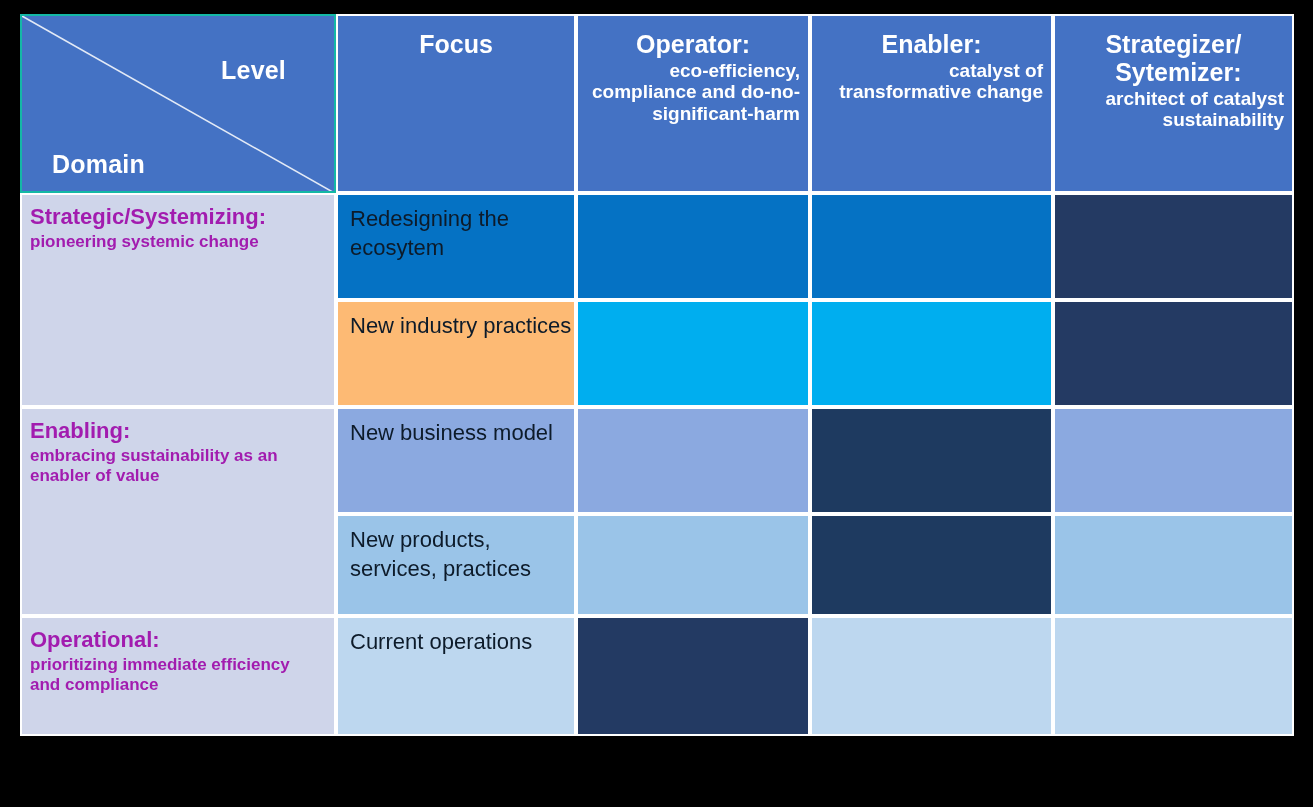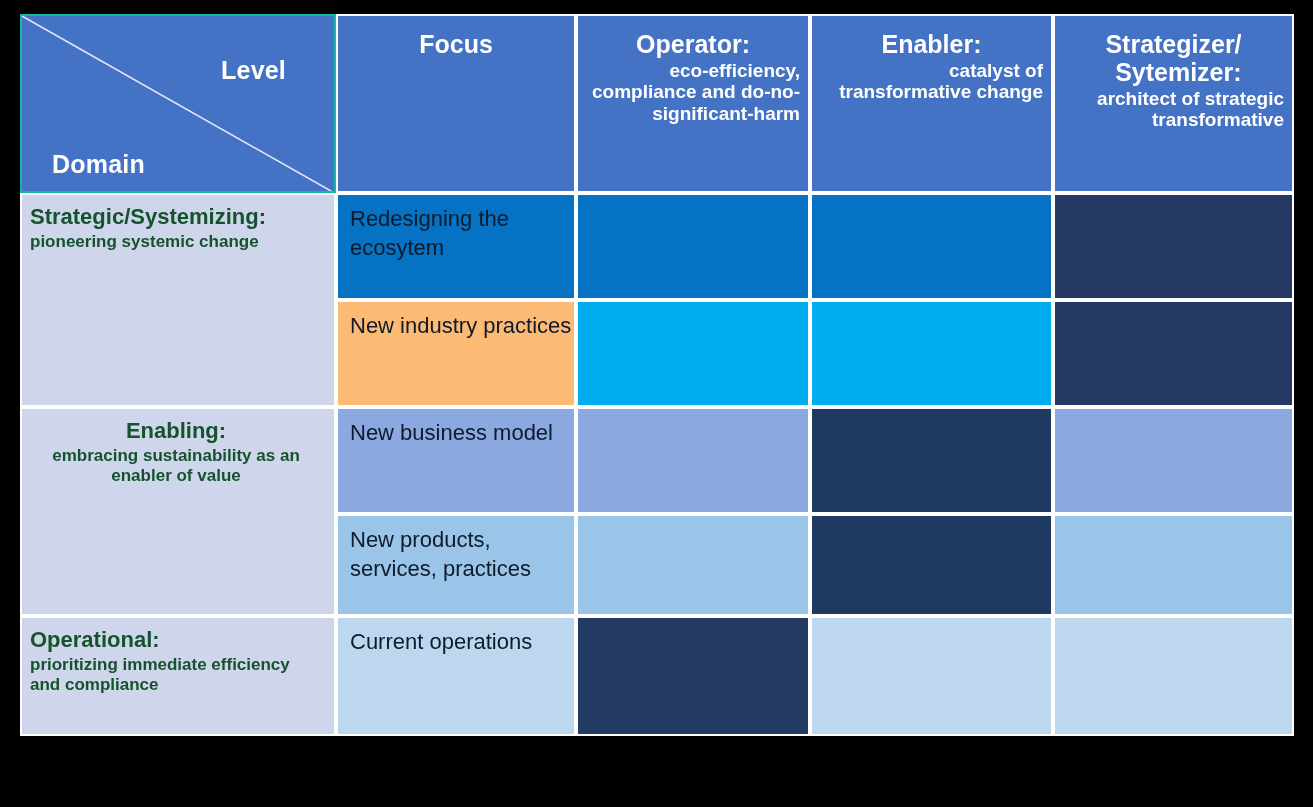--- a/index.html
+++ b/index.html
@@ -39,21 +39,21 @@
     display:flex;flex-direction:column;align-items:center;
     justify-content:flex-start;padding-top:14px;height:100%;
     text-align:right;line-height:1.12;
   }
   .hdr-title{font-size:25px;font-weight:bold;}
   .hdr-sub{font-size:19px;font-weight:bold;margin-top:2px;padding:0 8px;}
   .hdr-focus .hdr-title{font-size:25px;}
 
   
   .domaincell{
-    background:#CFD5EA;color:#14532d;
+    background:#CFD5EA;color:#a21caf;
     border:2px solid #ffffff;
     padding:10px 12px 0 8px;
   }
   .domain-title{font-size:22px;font-weight:bold;line-height:1.12;}
   .domain-sub{font-size:17px;font-weight:bold;line-height:1.22;margin-top:2px;}
 
   
   .focuscell{
     color:#0d1b2a;border:2px solid #ffffff;
     padding:10px 0 0 12px;
@@ -92,30 +92,30 @@
   <div class="cell hdr">
     <div class="hdr-inner">
       <span class="hdr-title">Enabler:</span>
       <span class="hdr-sub">catalyst of transformative change</span>
     </div>
   </div>
 
   <div class="cell hdr">
     <div class="hdr-inner">
       <span class="hdr-title">Strategizer/<br>Sytemizer:</span>
-      <span class="hdr-sub">architect of strategic transformative</span>
+      <span class="hdr-sub">architect of catalyst sustainability</span>
     </div>
   </div>
 
   <div class="cell domaincell" style="grid-column:1;grid-row:2 / span 2;">
     <div class="domain-title">Strategic/Systemizing:</div>
     <div class="domain-sub">pioneering systemic change</div>
   </div>
 
-  <div class="cell domaincell" style="grid-column:1;grid-row:4 / span 2;text-align:center;">
+  <div class="cell domaincell" style="grid-column:1;grid-row:4 / span 2;">
     <div class="domain-title">Enabling:</div>
     <div class="domain-sub">embracing sustainability as an enabler of value</div>
   </div>
 
   <div class="cell focuscell" style="grid-area: 2 / 2; background-color: rgb(5, 114, 196);">Redesigning the ecosytem</div>
 
   <div class="cell domaincell" style="grid-column:1;grid-row:6 / span 1;">
     <div class="domain-title">Operational:</div>
     <div class="domain-sub">prioritizing immediate efficiency and compliance</div>
   </div>

